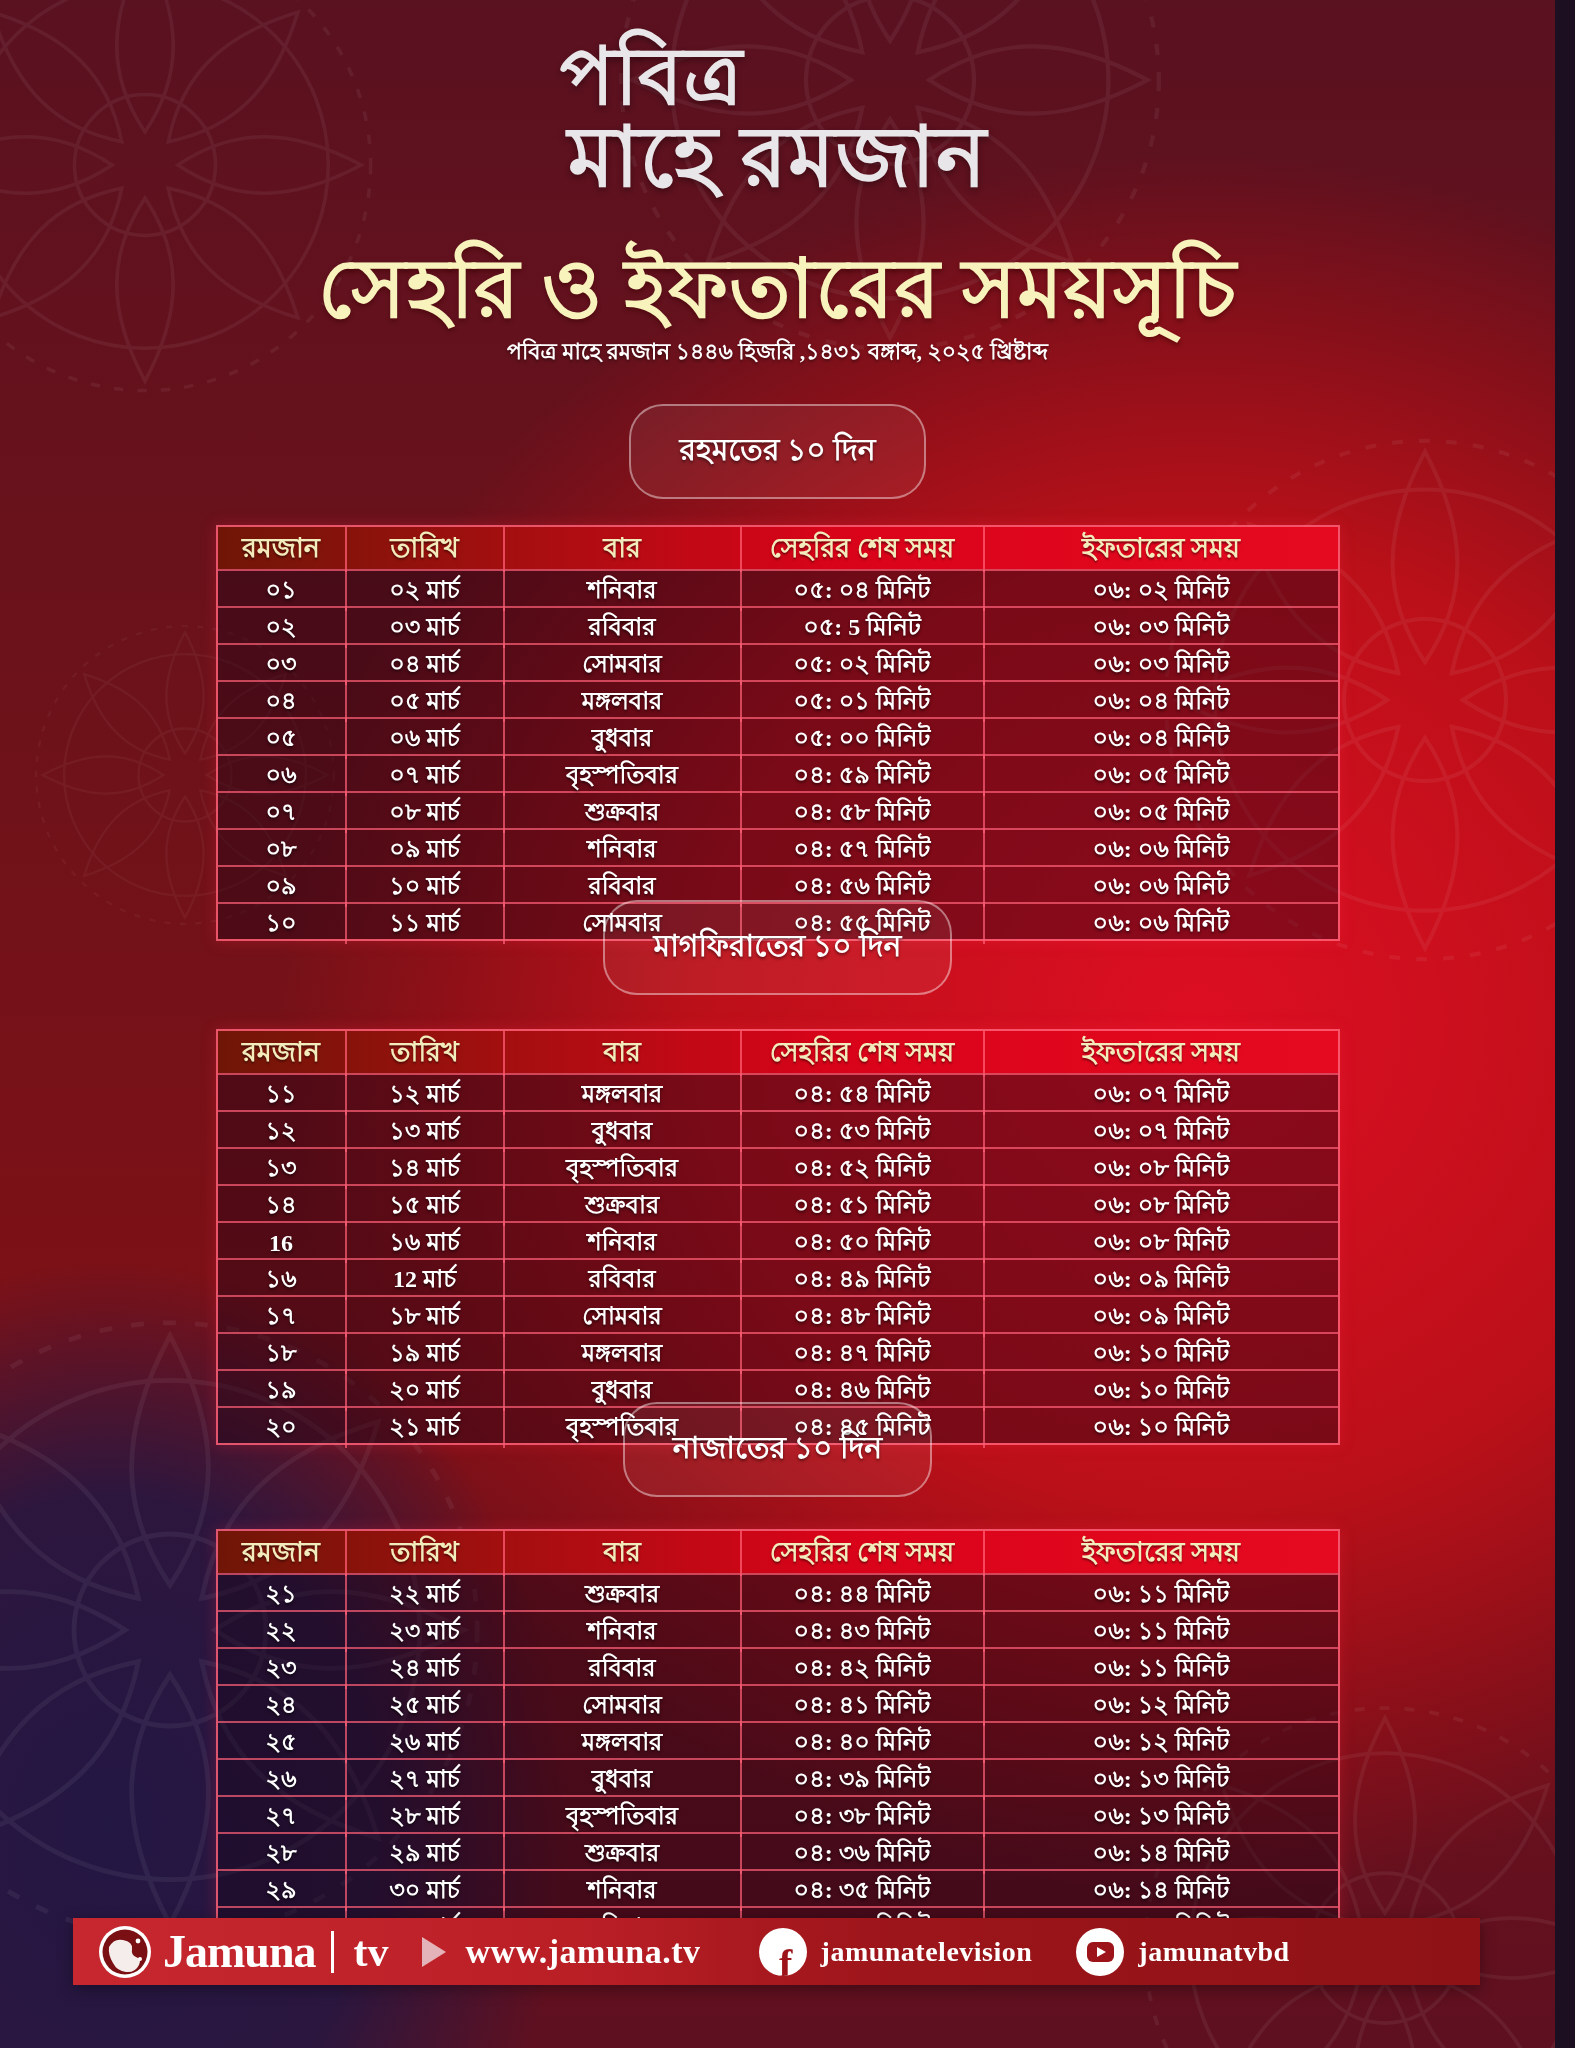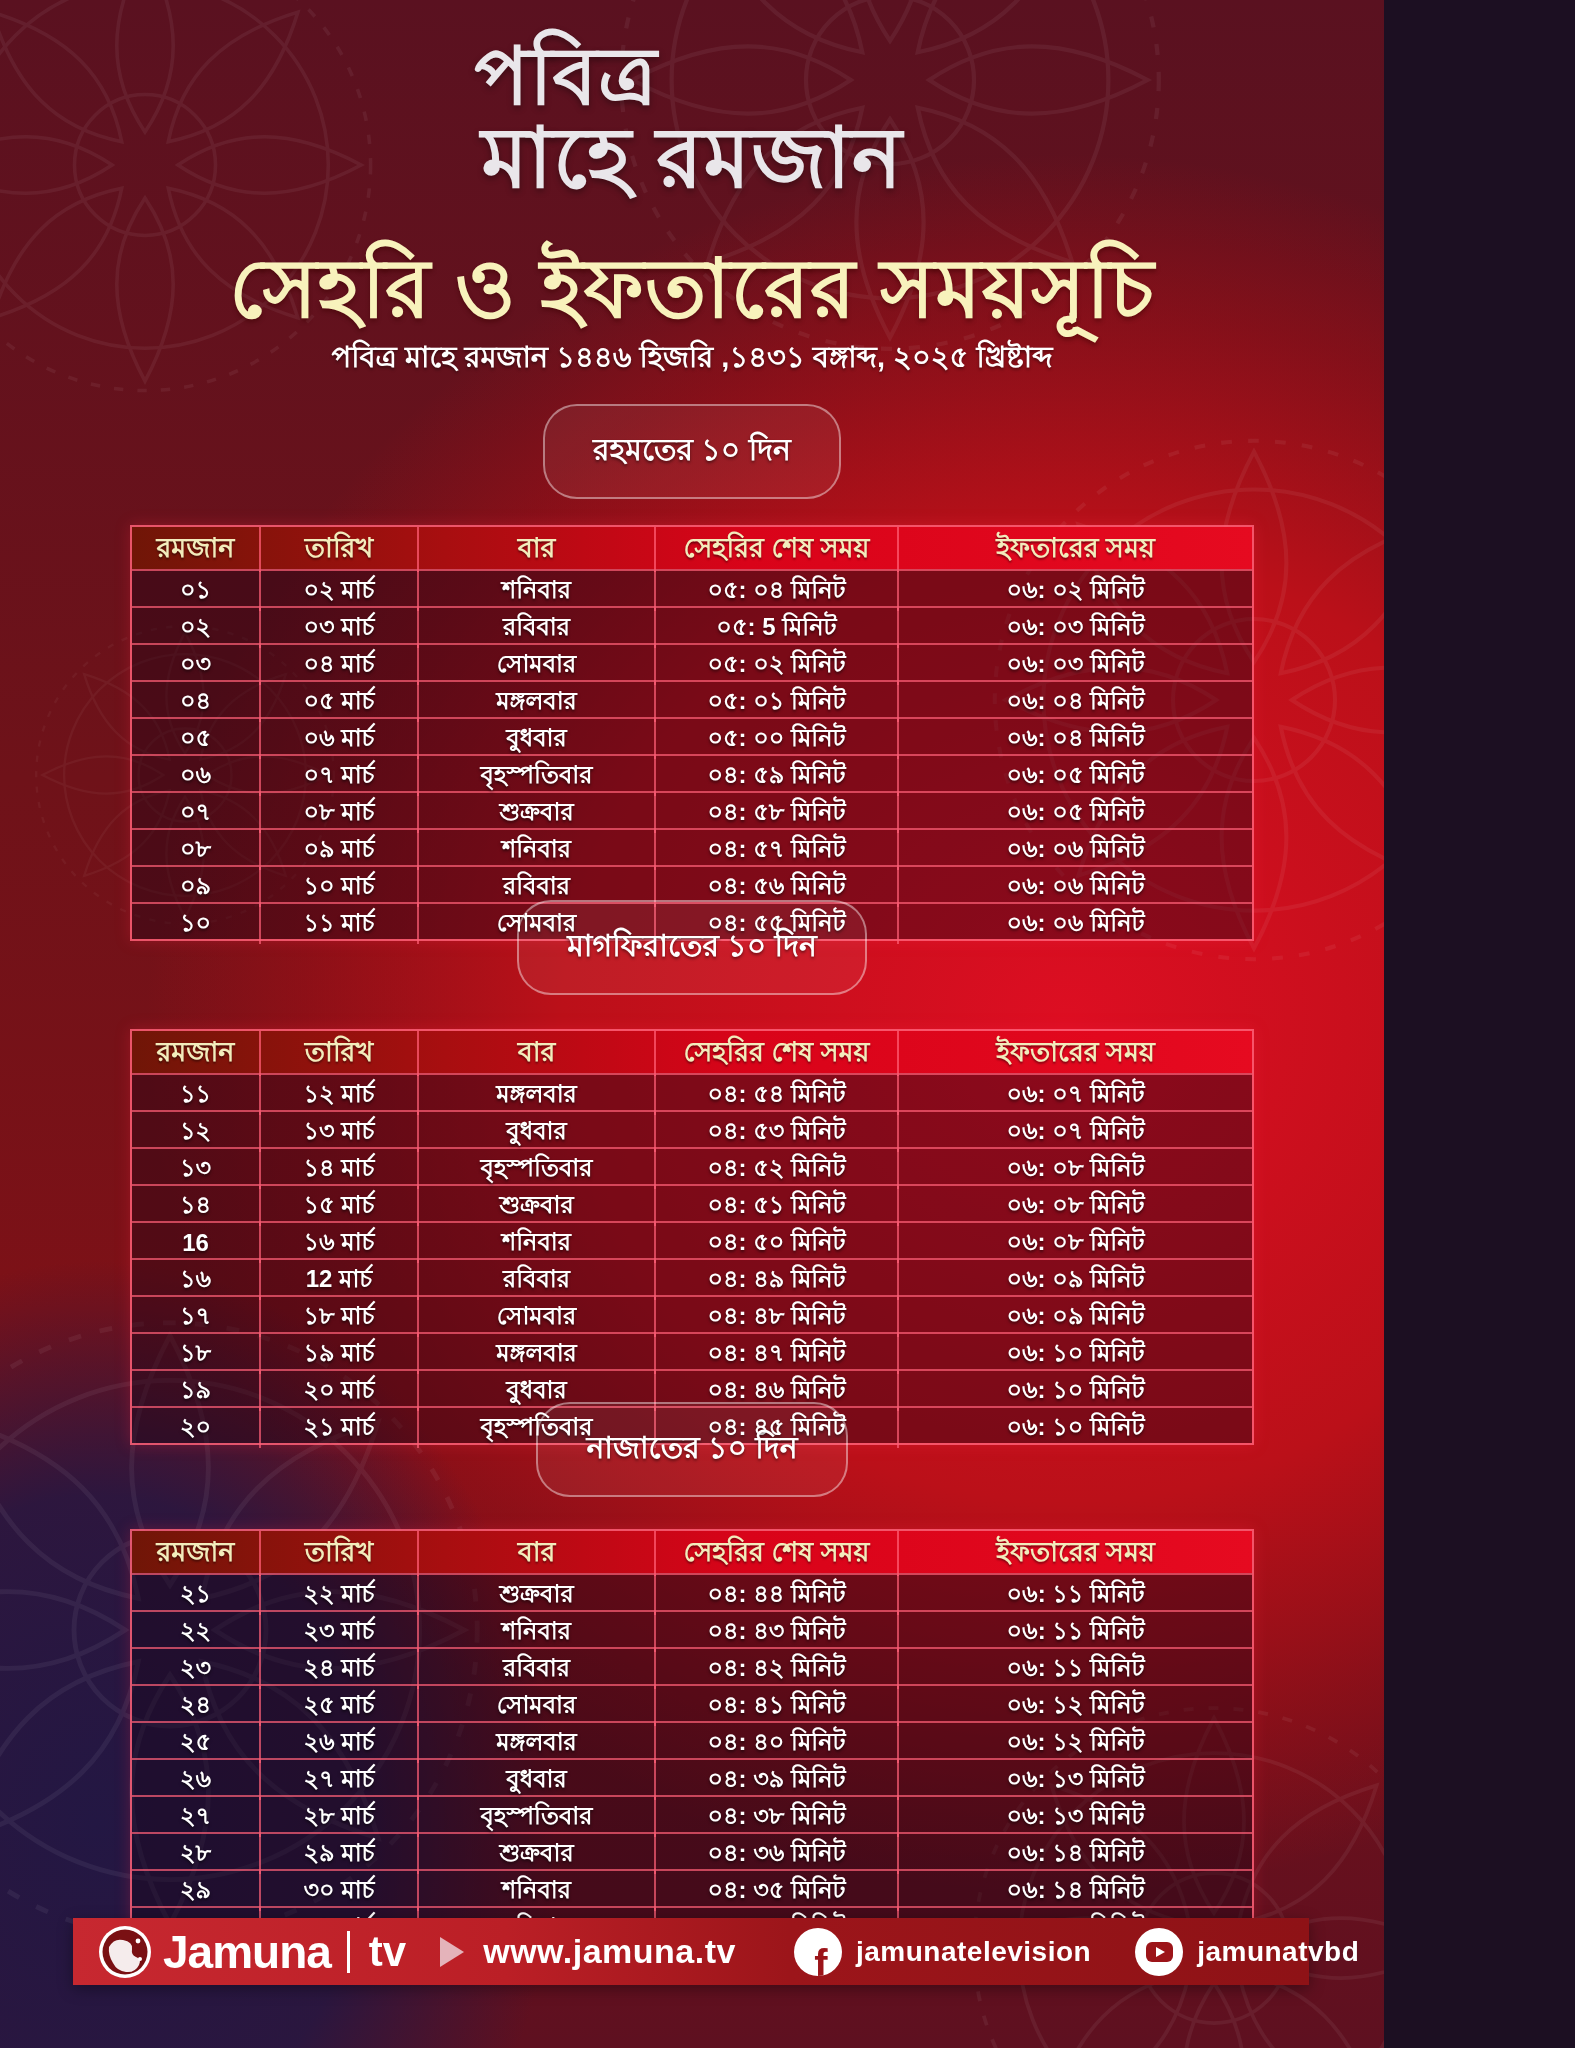--- a/index.html
+++ b/index.html
@@ -1,18 +1,18 @@
 <!DOCTYPE html>
 <html lang="bn"><head>
 <meta charset="utf-8">
 <style>
   html,body{margin:0;padding:0;background:#1c0f22;}
   .poster{
-    position:relative;width:1384px;height:2048px;overflow:hidden;
-    font-family:Liberation Sans, sans-serif;
+    position:relative;width:1555px;height:2048px;overflow:hidden;
+    font-family:Liberation Serif, serif;
     background-color:#5f1120;
     background-image:
       radial-gradient(ellipse 640px 780px at 7% 89%, #231743 0%, rgba(35,23,67,.88) 42%, rgba(35,23,67,0) 72%),
       radial-gradient(ellipse 1120px 1060px at 77% 50%, #dd0e22 0%, #bb1019 45%, rgba(170,14,22,.45) 68%, rgba(170,14,22,0) 82%),
       linear-gradient(180deg, #5a1120 0%, #6f1219 38%, #7d1117 64%, #5e1020 100%);
   }
   .mandala{position:absolute;color:#ffffff;opacity:.055;pointer-events:none;}
   .m1{left:-90px;top:-70px;width:470px;height:470px;}
   .m2{left:610px;top:-200px;width:560px;height:560px;}
   .m3{right:-140px;top:430px;width:540px;height:540px;}
@@ -21,21 +21,21 @@
   .m6{left:30px;top:620px;width:310px;height:310px;opacity:.04;}
 
   .title-block{position:absolute;top:38px;left:0;width:100%;text-align:center;color:#e9e6ea;}
   .title-l1{font-size:80px;line-height:.98;font-weight:800;letter-spacing:1px;transform:translateX(-126px);
     text-shadow:0 3px 6px rgba(0,0,0,.35);}
   .title-l2{font-size:84px;line-height:1.0;font-weight:800;letter-spacing:1px;text-shadow:0 3px 6px rgba(0,0,0,.35);}
   .title-yellow{position:absolute;top:226px;left:0;width:100%;text-align:center;
     font-size:82px;font-weight:800;color:#f8f2bc;letter-spacing:1px;
     text-shadow:0 3px 4px rgba(60,0,0,.45);}
   .subtitle{position:absolute;top:334px;left:0;width:100%;text-align:center;
-    font-size:29px;font-weight:600;color:#ffffff;text-shadow:0 2px 3px rgba(0,0,0,.4);}
+    font-size:22px;font-weight:600;color:#ffffff;text-shadow:0 2px 3px rgba(0,0,0,.4);}
 
   .section{position:absolute;left:0;width:100%;}
   .s1{top:404px;}.s2{top:900px;}.s3{top:1402px;}
   .pill{width:max-content;margin:0 auto;padding:20px 48px;border:2px solid rgba(255,255,255,.42);
     border-radius:34px;background:rgba(255,255,255,.055);color:#fff;font-size:30px;font-weight:700;
     text-shadow:0 2px 3px rgba(0,0,0,.45);}
   .s1 .rtable{margin-top:26px;}
   .s2 .rtable{margin-top:34px;}
   .s3 .rtable{margin-top:32px;}
   .rtable{width:1120px;margin-left:auto;margin-right:auto;

